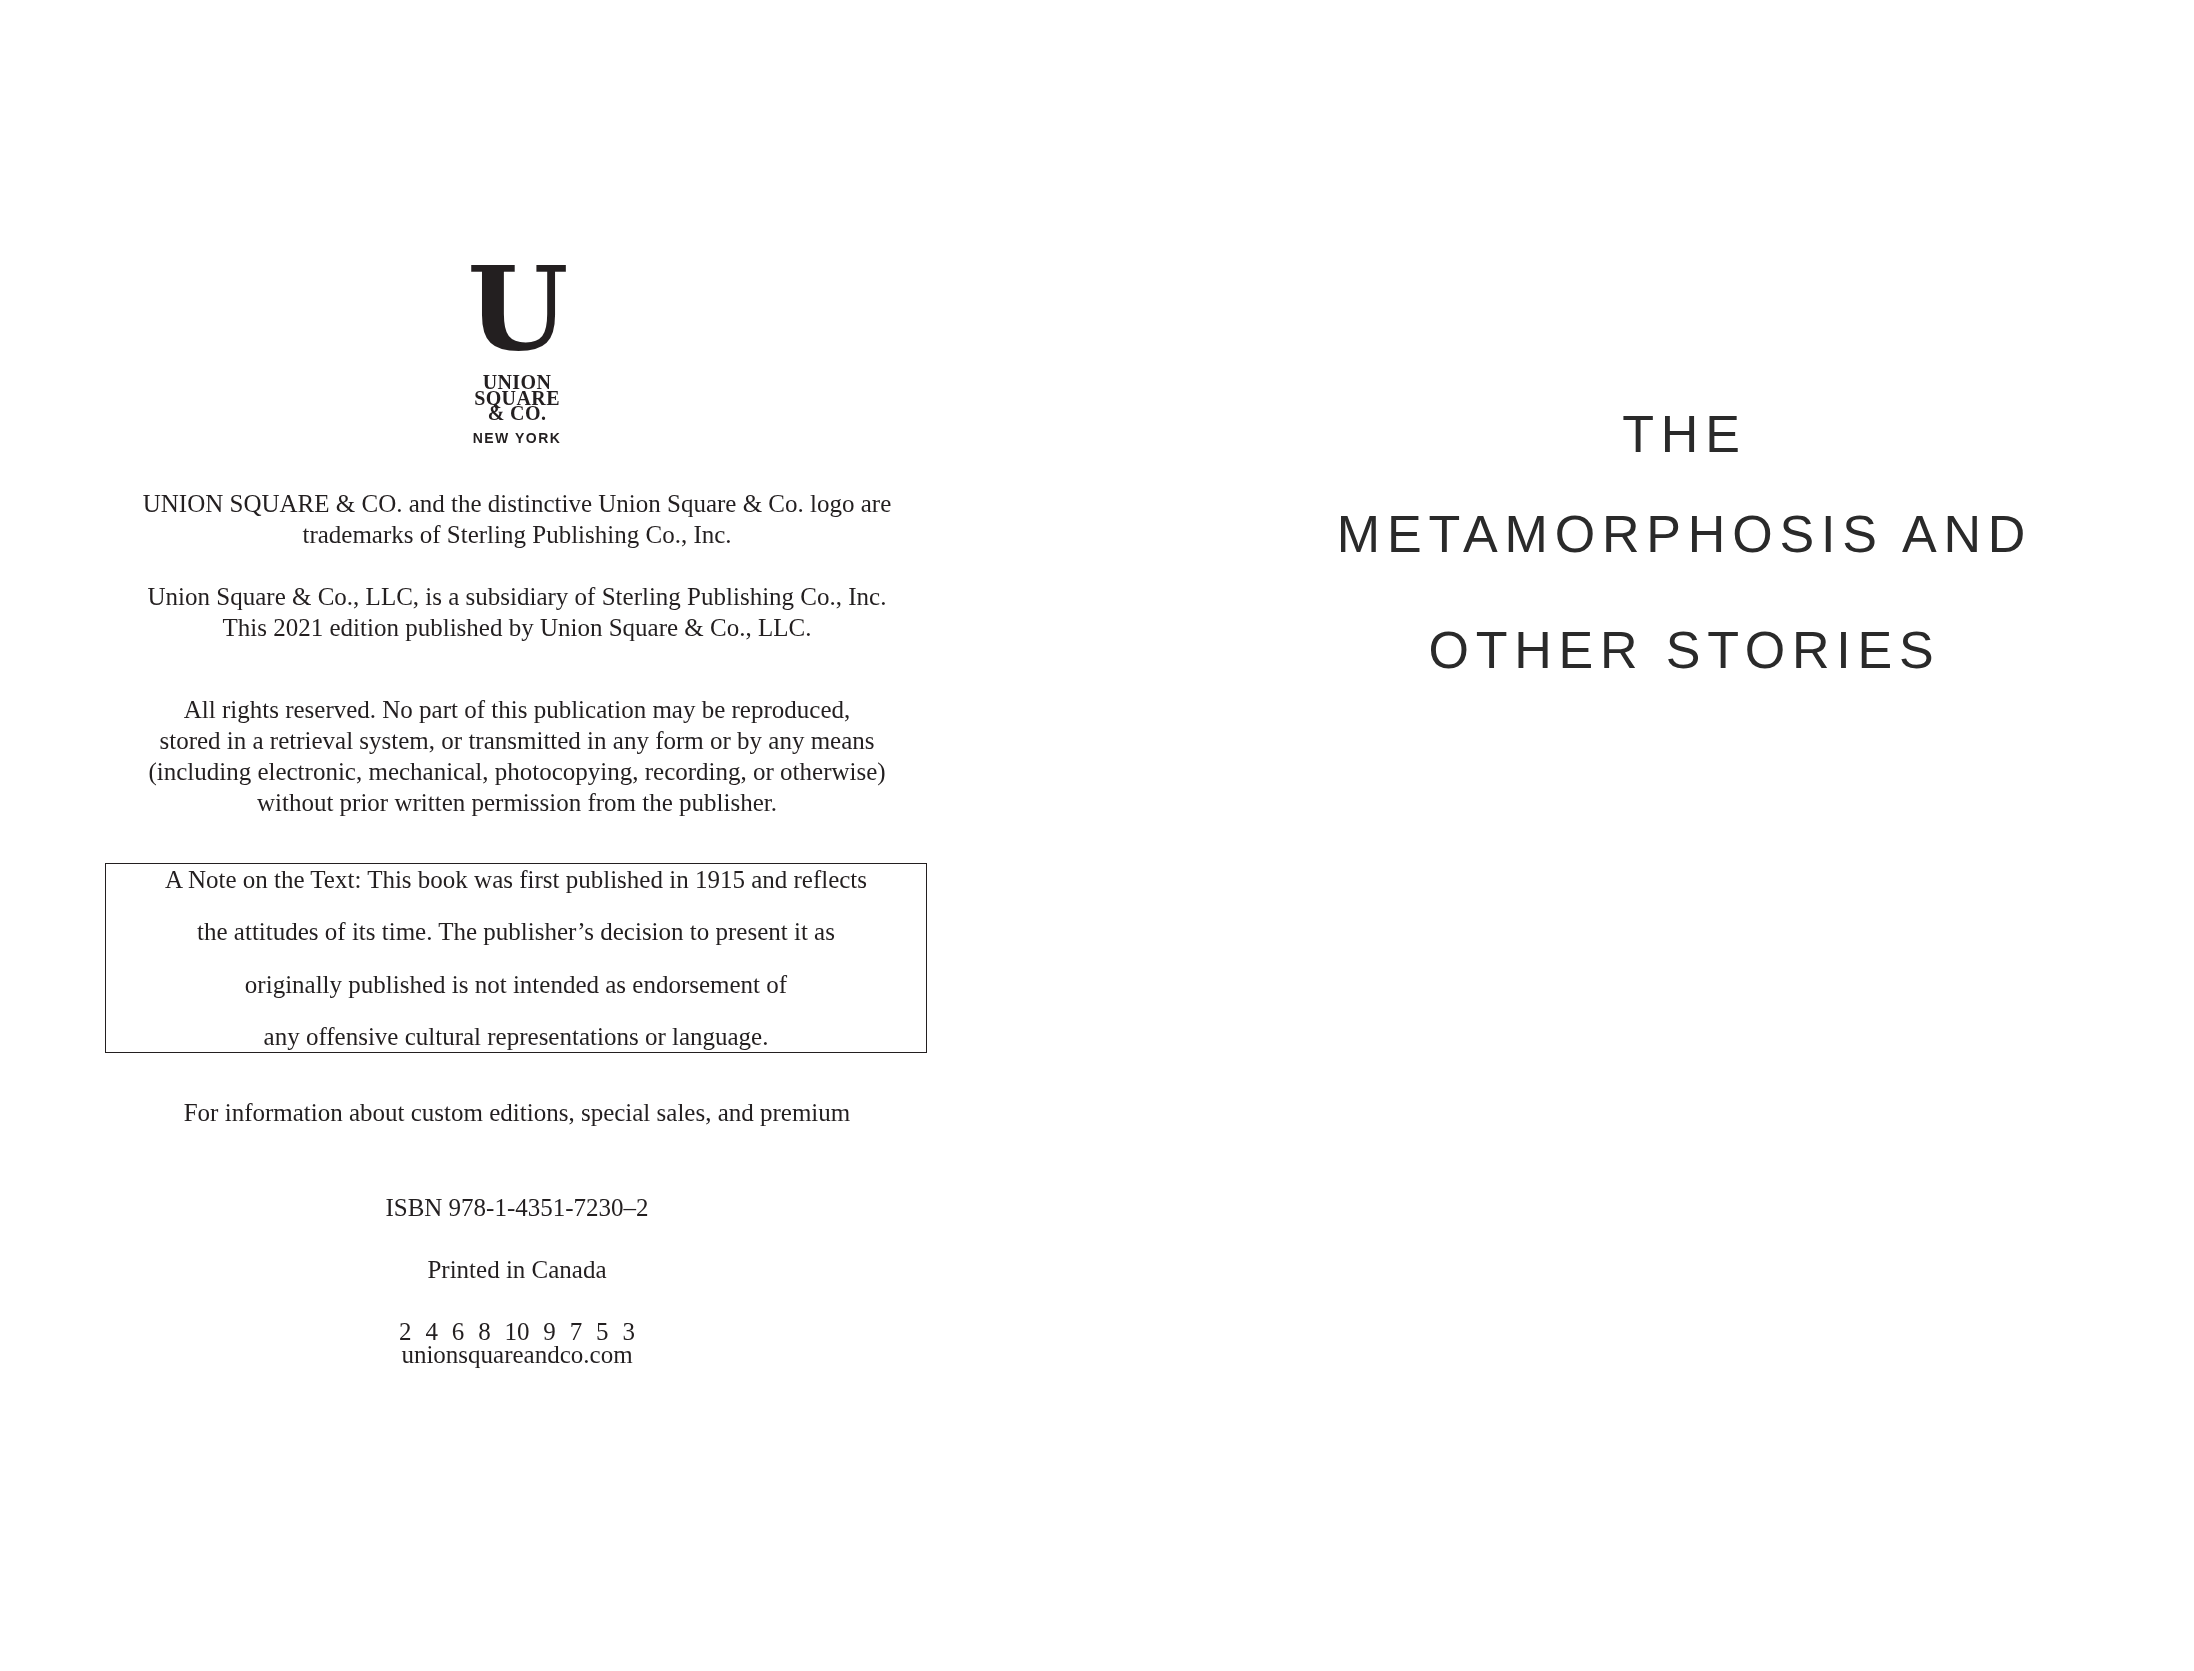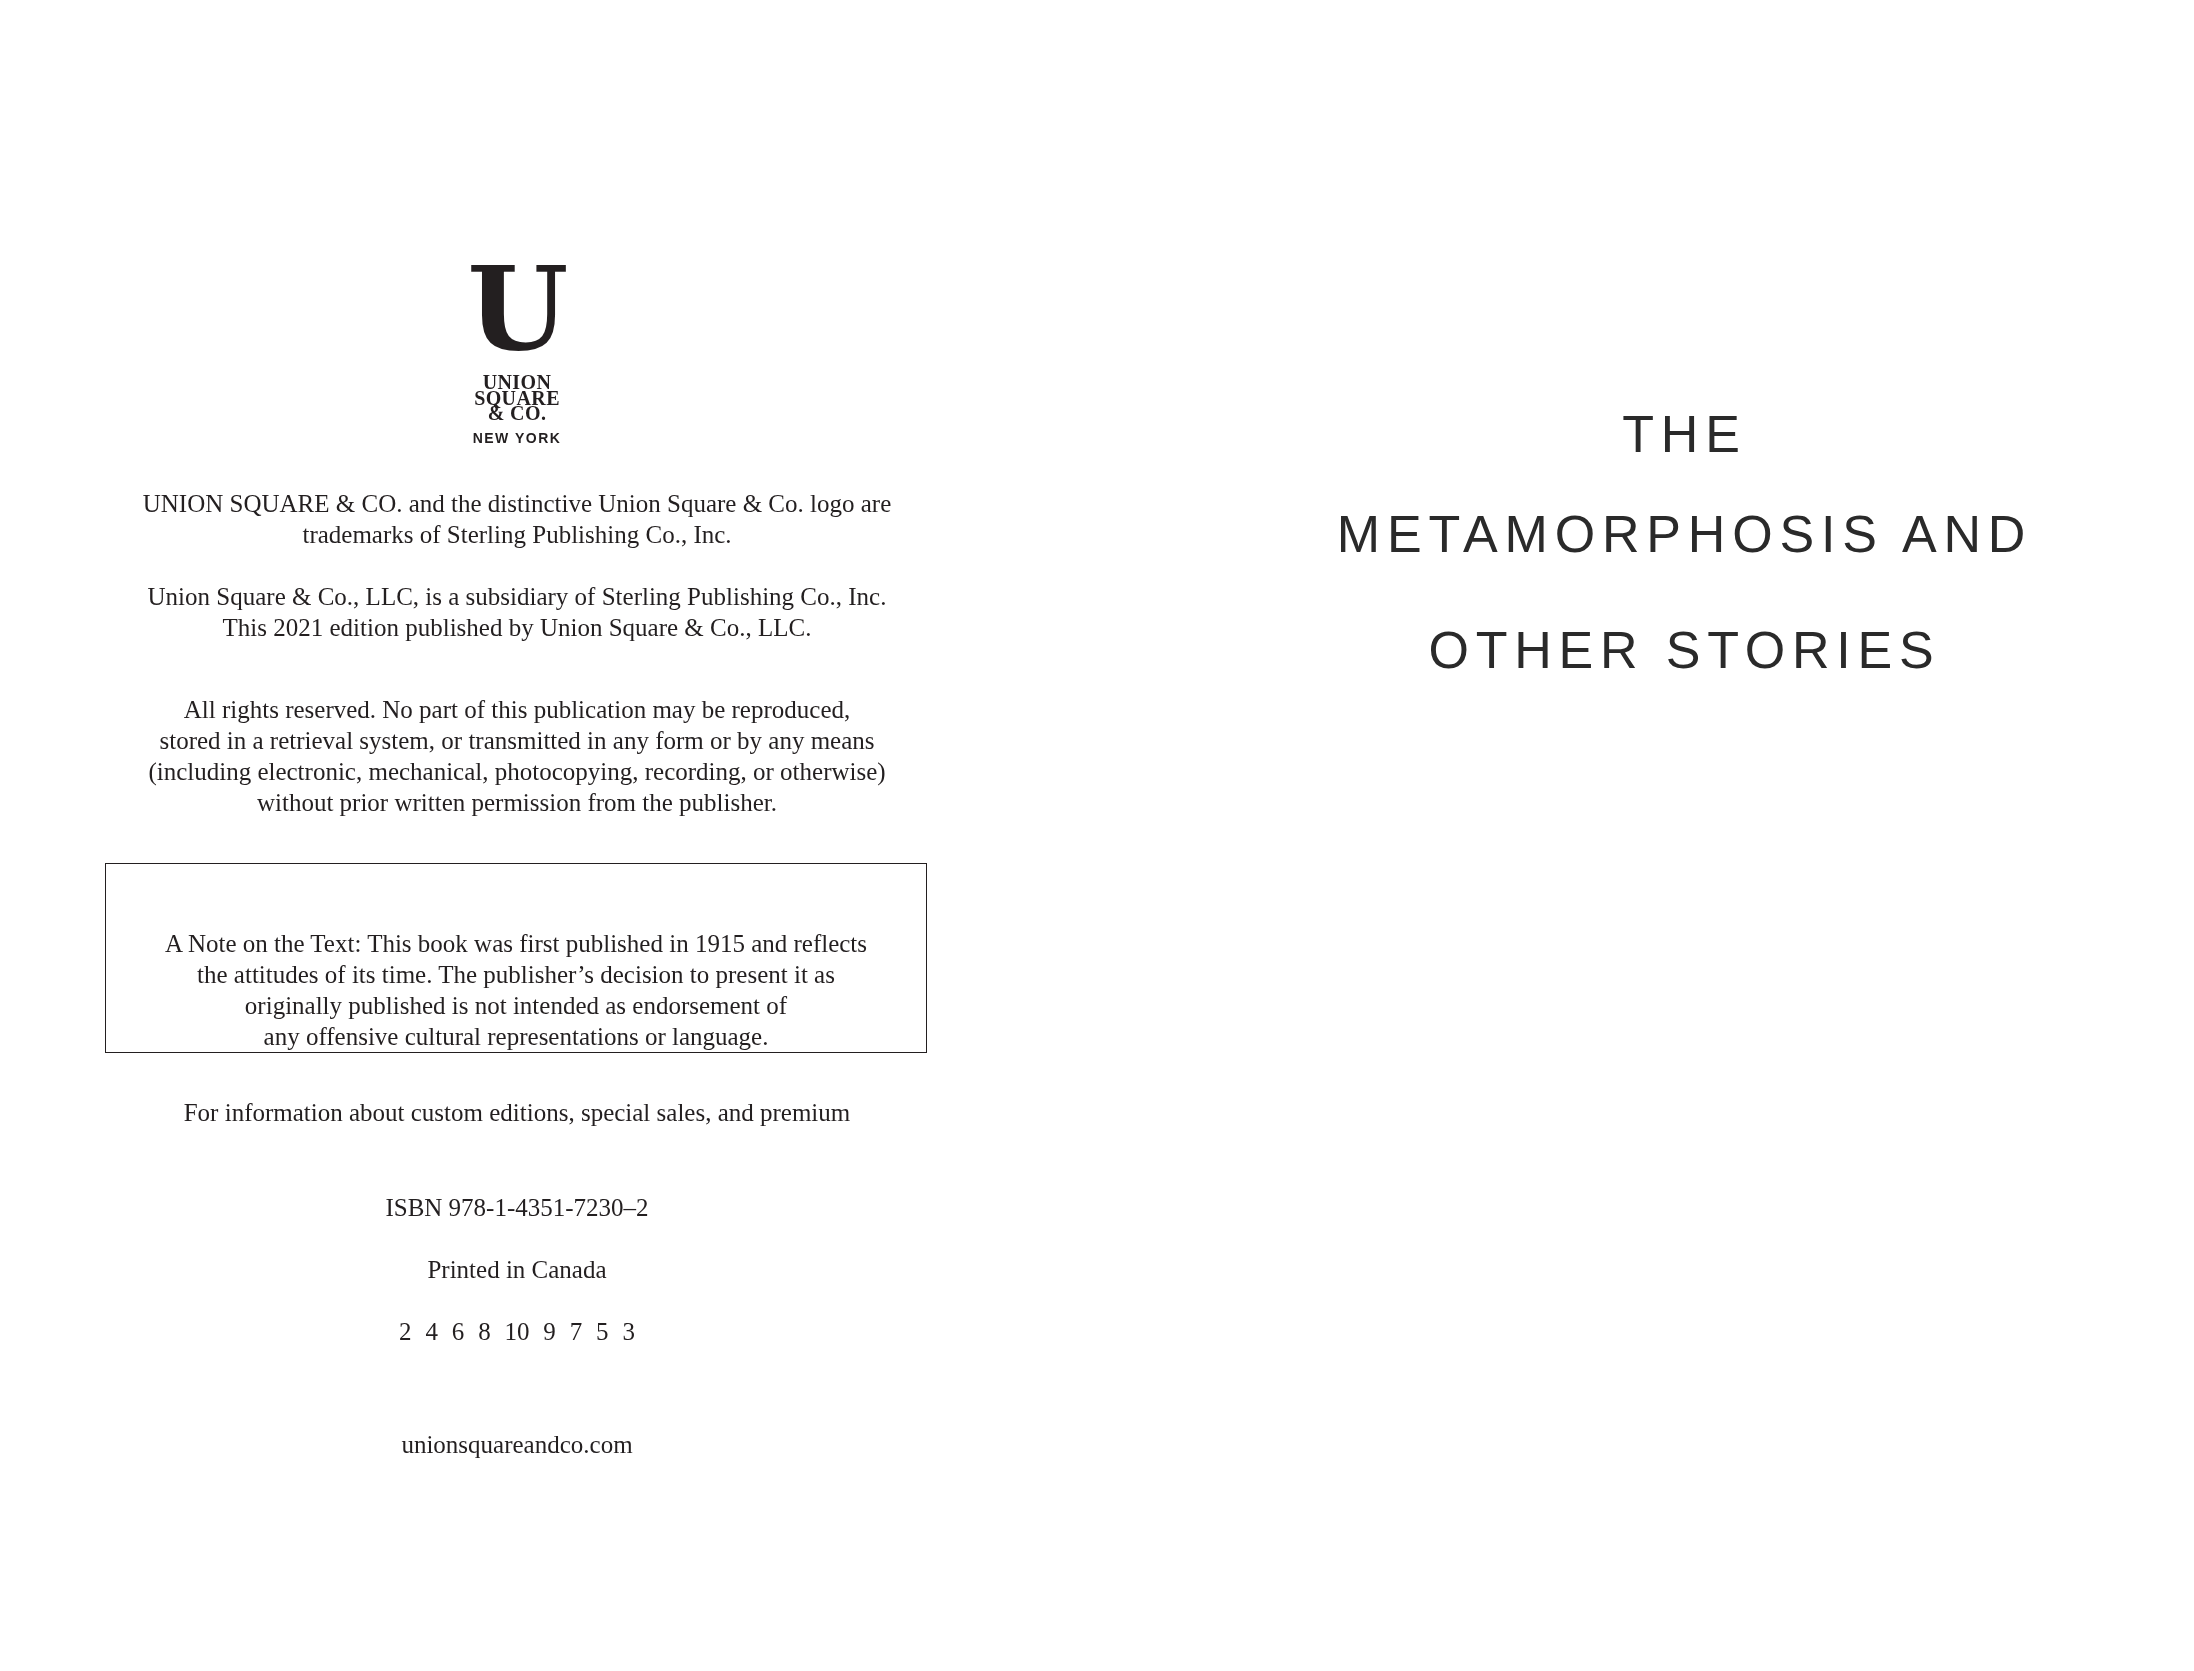--- a/index.html
+++ b/index.html
@@ -58,29 +58,29 @@
 
   .note-box {
     position: absolute;
     left: 52px;
     top: 863px;
     width: 820px;
     height: 188px;
     border: 1.7px solid #231f20;
     display: flex;
     flex-direction: column;
-    justify-content: flex-end;
+    justify-content: space-between;
     text-align: center;
   }
 
   .para-contact { top: 1097px; }
   .line-isbn    { top: 1192px; }
   .line-printed { top: 1254px; }
   .line-printkey{ top: 1316px; word-spacing: 7.6px; }
-  .line-website { top: 1429px; }
+  .line-website { top: 1339px; }
 
   
   .title-col {
     position: absolute;
     left: 1178px;
     top: 0;
     width: 1013px;
     text-align: center;
     font-family: "Liberation Sans", "DejaVu Sans", sans-serif;
     font-weight: 300;

